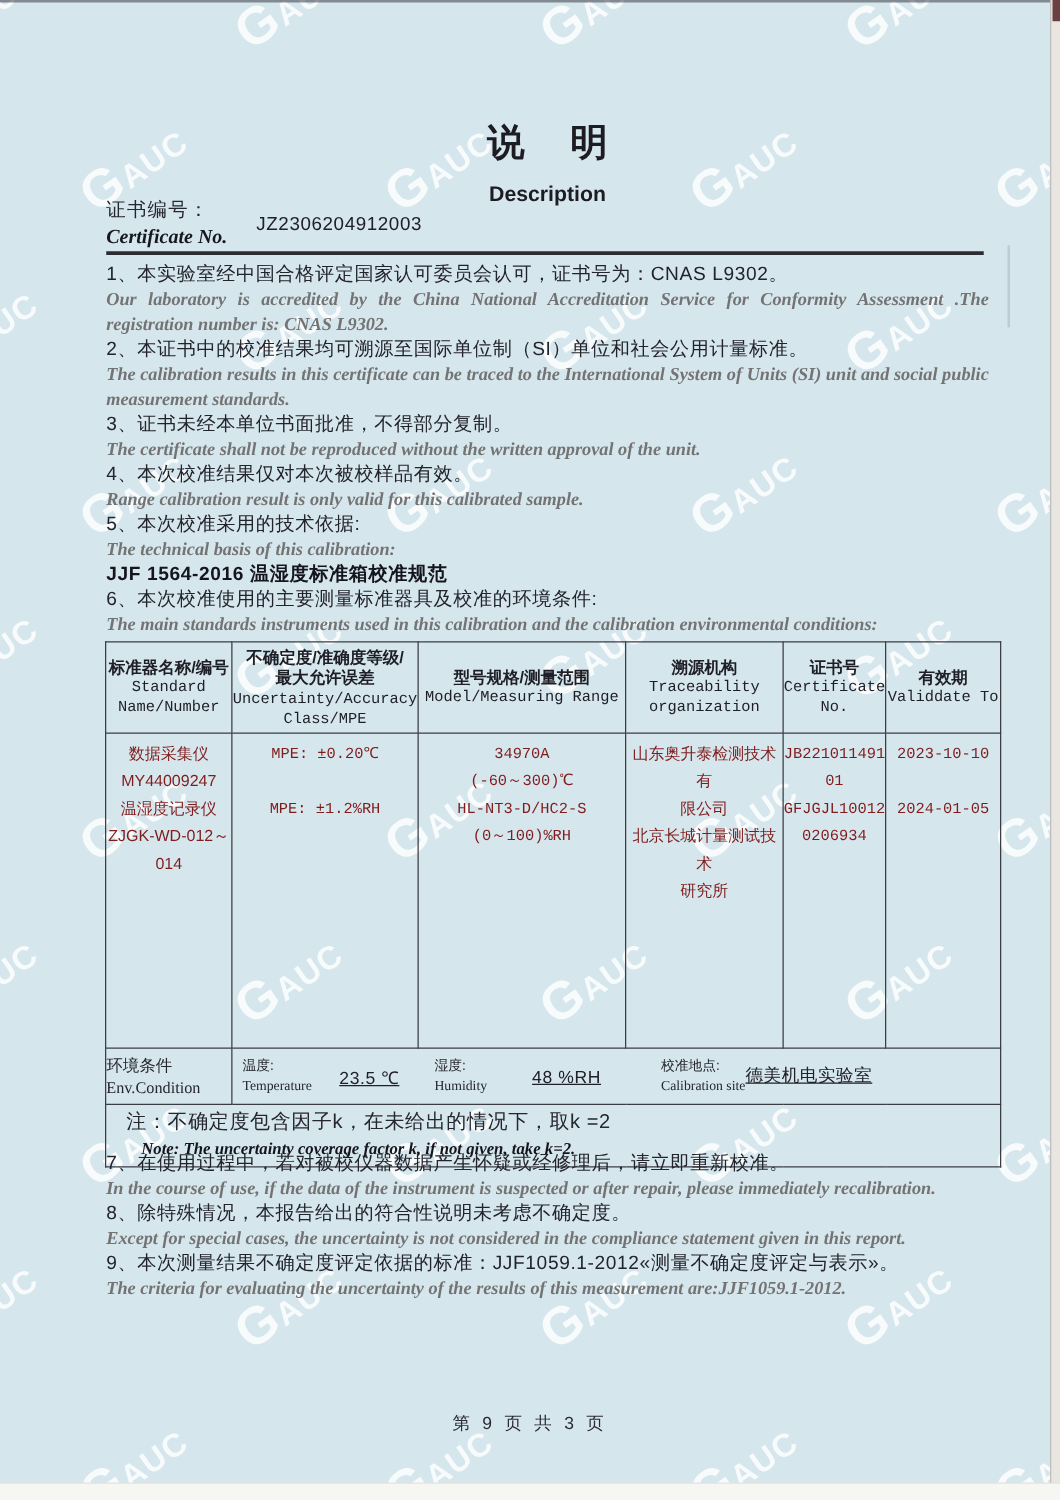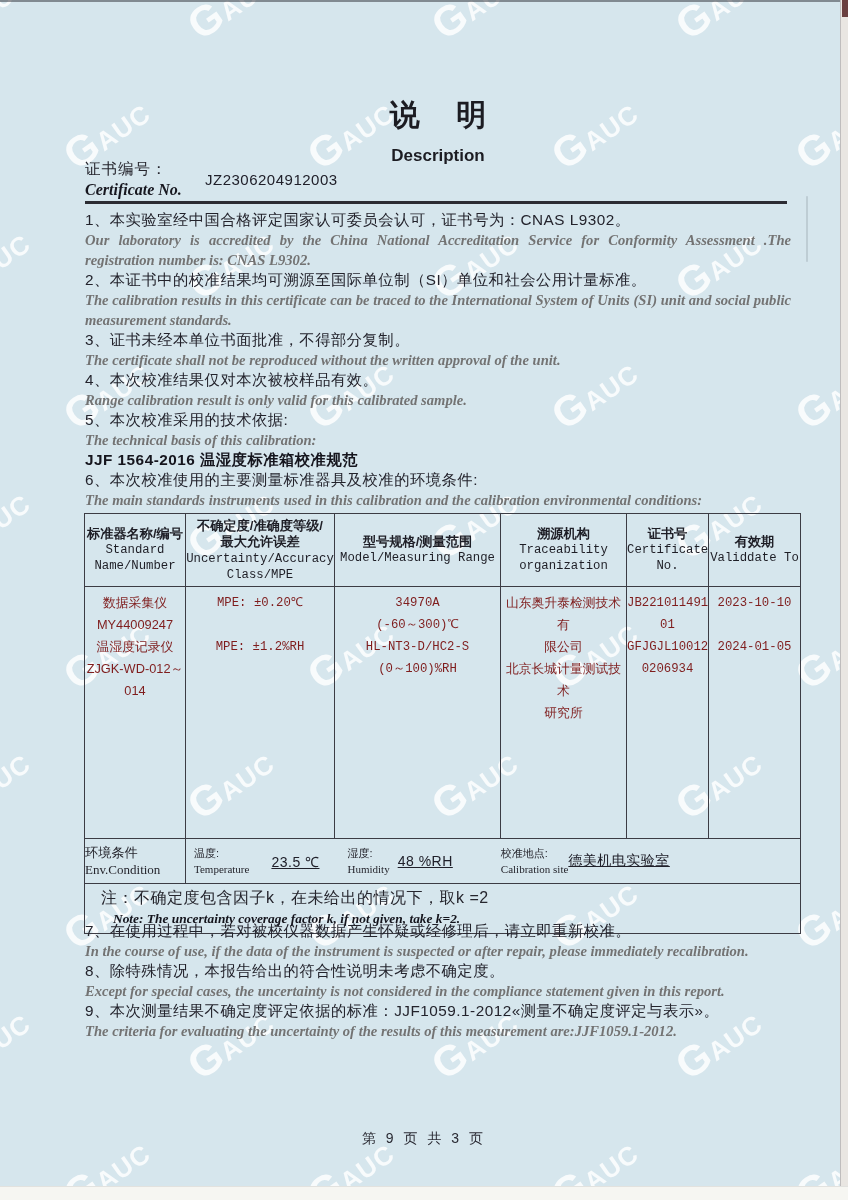--- a/index.html
+++ b/index.html
@@ -219,21 +219,21 @@
         <tr>
           <td class="envcell1">
             <div>环境条件</div>
             <div class="een">Env.Condition</div>
           </td>
           <td colspan="5">
             <div class="envflex">
               <div class="envlabel" style="margin-left:8px"><span>温度:</span><br><span class="l2">Temperature</span></div>
               <div class="envval" style="margin-left:22px">23.5 ℃</div>
               <div class="envlabel" style="margin-left:28px"><span>湿度:</span><br><span class="l2">Humidity</span></div>
-              <div class="envval" style="margin-left:8px">48 %RH</div>
+              <div class="envval" style="margin-left:36px">48 %RH</div>
               <div class="envlabel" style="margin-left:48px"><span>校准地点:</span><br><span class="l2">Calibration site</span></div>
               <div class="envval" style="">德美机电实验室</div>
             </div>
           </td>
         </tr>
         <tr>
           <td colspan="6" class="notecell">
             <div class="note-zh">注：不确定度包含因子k，在未给出的情况下，取k =2</div>
             <div class="note-en">Note: The uncertainty coverage factor k, if not given, take k=2.</div>
           </td>

